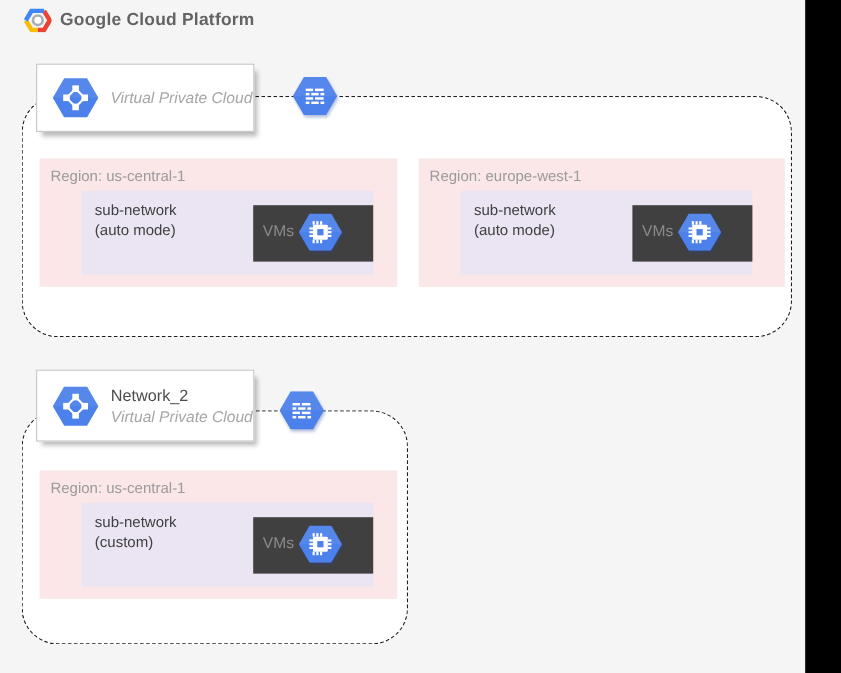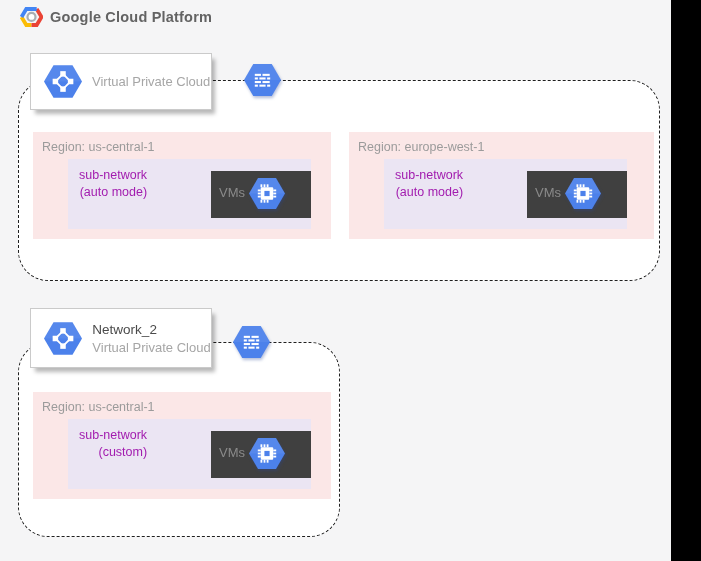--- a/index.html
+++ b/index.html
@@ -5,45 +5,45 @@
   * { margin:0; padding:0; box-sizing:border-box; }
   html,body { width:701px; height:561px; }
   body { font-family:"Liberation Sans", sans-serif; background:#f5f5f6; overflow:hidden; }
   .page { position:relative; width:701px; height:561px; background:#f5f5f6; }
 
   .edge-right { position:absolute; top:0; right:0; width:30px; height:561px; background:#000; }
 
   .header { position:absolute; left:20px; top:7px; display:flex; align-items:center; gap:7px; }
   .header-title { font-size:14.5px; font-weight:bold; color:#636363; letter-spacing:0.2px; }
 
-  .net-container { position:absolute; background:#ffffff; border:1.5px dashed #1f1f1f; border-radius:30px;text-align:right; }
+  .net-container { position:absolute; background:#ffffff; border:1.5px dashed #1f1f1f; border-radius:30px; }
   .net1 { left:18px; top:80px; width:642px; height:201px; }
   .net2 { left:18px; top:342px; width:322px; height:195px; }
 
   .card { position:absolute; background:#ffffff; border:1px solid #cacaca;
           box-shadow:4px 5px 4px -1px rgba(0,0,0,0.28);
           display:flex; align-items:center; padding-left:13px; gap:10px; }
   .card1 { left:30px; top:53px; width:182px; height:57px; }
   .card2 { left:30px; top:308px; width:182px; height:60px;justify-content:center; }
   .card-title { font-size:13.5px; color:#4b4b4b; line-height:18px; }
-  .card-sub { font-size:13px; color:#a6a6a6; line-height:17px; }
+  .card-sub { font-size:13px; color:#a6a6a6; line-height:17px;font-style:italic; }
 
   .hex { position:absolute; }
   .hex-shadow { filter:drop-shadow(1.5px 2px 1.5px rgba(40,70,150,0.35)); }
   .fw1 { left:244px; top:64px; }
   .fw2 { left:233px; top:326px; }
 
   .region { position:absolute; width:298px; height:107px; background:#fbe7e7; }
   .regionA { left:14px; top:51px; }
   .regionB { left:330px; top:51px; width:305px;padding-left:28px; }
   .regionC { left:14px; top:49px; }
   .region-label { position:absolute; left:9px; top:8px; font-size:12.5px; color:#9b9b9b; }
 
   .subnet { position:absolute; left:35px; top:27px; width:243px; height:70px; background:#ebe5f3; }
-  .subnet-label { position:absolute; left:11px; top:8px; font-size:12.5px; color:#a21caf; line-height:17px; }
+  .subnet-label { position:absolute; left:11px; top:8px; font-size:12.5px; color:#404040; line-height:17px; }
 
   .vmsbox { position:absolute; left:143px; top:12px; width:100px; height:47px; background:#404040; }
   .vms-label { position:absolute; left:8px; top:14px; font-size:13px; color:#8a8a8a; }
   .vms-hex { position:absolute; left:38px; top:7px; }
 </style>
 </head>
 <body>
 
 <div class="page">
 

